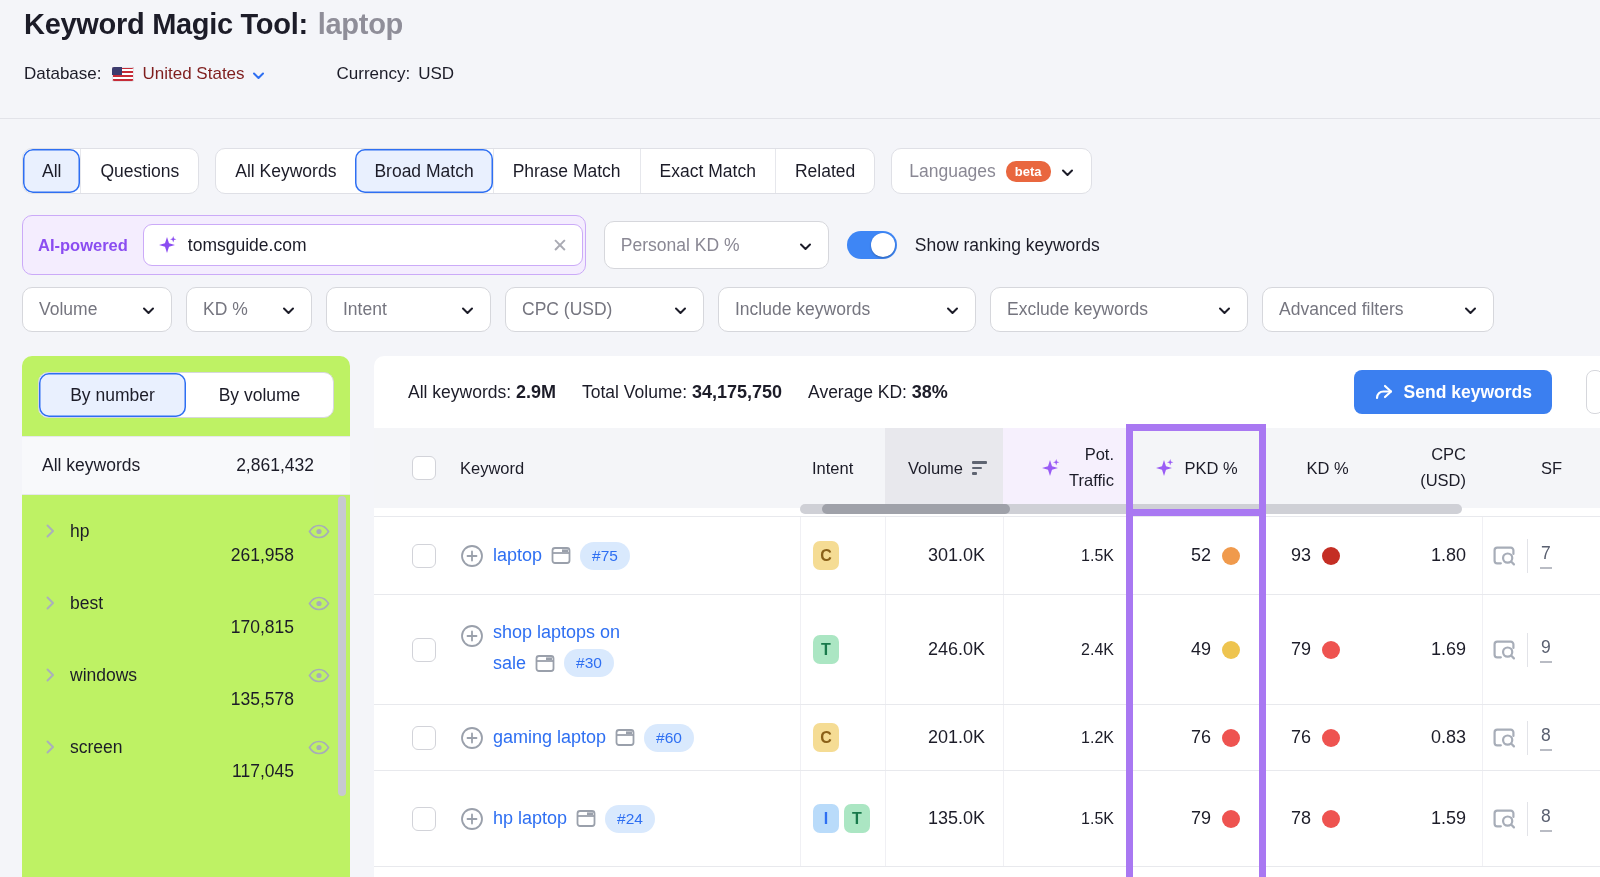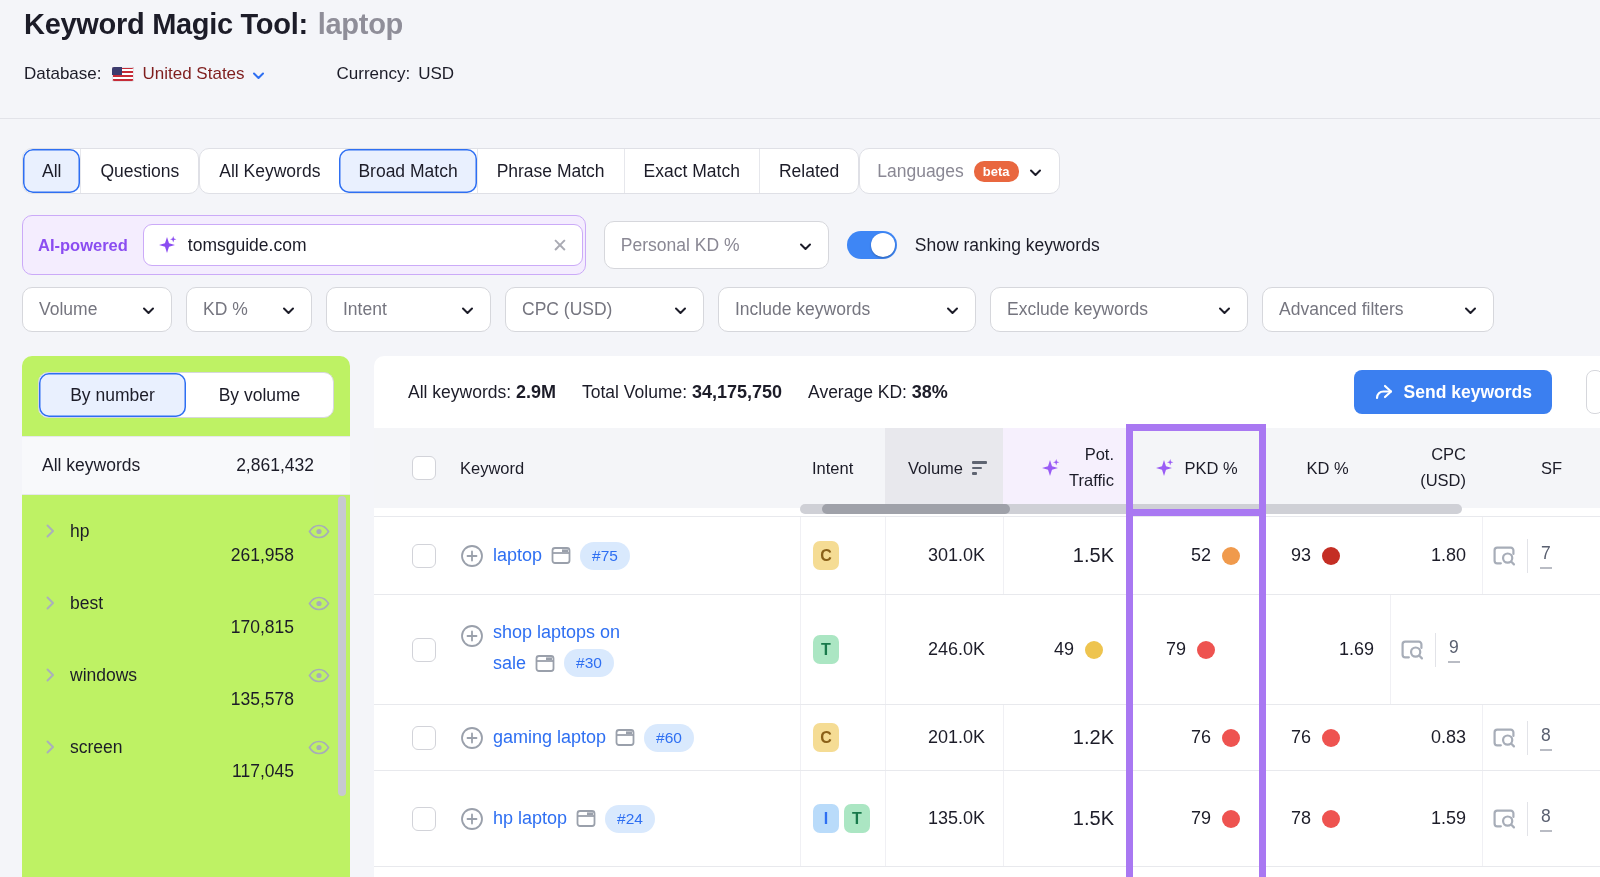--- a/index.html
+++ b/index.html
@@ -13,21 +13,21 @@
   .title-row { position:absolute; top:8px; left:24px; font-size:29px; font-weight:bold; letter-spacing:-.3px; }
   .title-query { color:#8f8e99; margin-left:10px; }
   .meta-row { position:absolute; top:64px; left:24px; display:flex; align-items:center; font-size:17px; }
   .db-label { margin-right:10px; }
   .flag { position:relative; width:22px; height:15px; border-radius:2px; overflow:hidden;
           background:repeating-linear-gradient(180deg,#c62b37 0 2px,#ffffff 2px 4px); box-shadow:0 0 0 1px #e3e3e8 inset; }
   .flag::after { content:""; position:absolute; left:0; top:0; width:10px; height:8px; background:#3c3b6e; }
   .db-link { display:flex; align-items:center; gap:7px; color:#7f1d1d; margin-left:9px; cursor:pointer; }
   .currency { margin-left:72px; display:flex; gap:8px; }
   
-  .tabs-row { position:absolute; top:148px; left:22px; display:flex; gap:0; }
+  .tabs-row { position:absolute; top:148px; left:22px; display:flex; gap:16px; }
   .seg-group { display:flex; background:#fff; border:1px solid #dfe0e6; border-radius:10px; height:46px; overflow:hidden; }
   .seg-item { display:flex; align-items:center; padding:0 19px; font-size:17.5px; cursor:pointer; position:relative; }
   .seg-item + .seg-item { border-left:1px solid #e6e7ec; }
   .seg-item.selected { background:#e9f0fe; box-shadow:0 0 0 1.5px #2e6ff2 inset; border-radius:10px; border-left:none; }
   .lang-group { display:flex; align-items:center; gap:10px; background:#fff; border:1px solid #dfe0e6; border-radius:10px; height:46px; padding:0 17px; cursor:pointer; }
   .lang-label { color:#8a8894; font-size:17.5px; }
   .beta-badge { background:#e9673f; color:#fff; font-size:13px; font-weight:bold; padding:3px 9px; border-radius:10px; }
   .chev { display:inline-flex; color:#1c1c28; }
   
   .ai-row { position:absolute; top:215px; left:22px; display:flex; align-items:center; gap:18px; }
@@ -85,21 +85,21 @@
   .row { border-top:1px solid #e8e9ed; }
   .row .cell { display:flex; align-items:center; }
   .cell.c-check { justify-content:flex-start; padding-left:38px; }
   .checkbox { width:24px; height:24px; border:1.5px solid #d2d3d9; border-radius:6px; background:#fff; cursor:pointer; }
   .cell.c-keyword { padding-left:16px; gap:9px; }
   .kw-link { color:#2e6ff2; font-size:18px; cursor:pointer; }
   .rank-pill { background:#d9e9fd; color:#2e6ff2; font-size:15.5px; padding:5px 12px; border-radius:14px; cursor:pointer; white-space:nowrap; }
   .cell.c-intent { padding-left:12px; gap:5px; border-left:1px solid #f0f0f4; }
   .intent-badge { width:26px; height:29px; border-radius:7px; display:flex; align-items:center; justify-content:center; font-size:16px; font-weight:bold; }
   .cell.c-volume { justify-content:flex-end; padding-right:18px; font-size:18px; border-left:1px solid #f0f0f4; }
-  .cell.c-pot { justify-content:flex-end; padding-right:14px; font-size:20px; border-left:1px solid #f0f0f4; }
+  .cell.c-pot { justify-content:flex-end; padding-right:14px; font-size:16px; border-left:1px solid #f0f0f4; }
   .cell.c-pkd { justify-content:flex-end; padding-right:25px; gap:11px; font-size:18px; }
   .cell.c-kd { justify-content:flex-end; padding-right:50px; gap:11px; font-size:18px; border-left:1px solid #f0f0f4; }
   .cell.c-cpc { justify-content:flex-end; padding-right:16px; font-size:18px; }
   .cell.c-sf { padding-left:8px; border-left:1px solid #f0f0f4; }
   .dot { width:18px; height:18px; border-radius:50%; }
   .sf-div { width:1px; height:34px; background:#e2e3e8; margin:0 12px 0 10px; }
   .sf-num { color:#5a6070; font-size:17.5px; border-bottom:2px dashed #b9bcc4; padding:0 1px 3px; cursor:pointer; }
   .kw-2line { display:flex; flex-direction:column; gap:6px; }
   .kw-2line .l2 { display:flex; align-items:center; gap:9px; }
   .kcell2 { align-items:center; }
@@ -438,20 +438,21 @@
                   <use href="#i-serp"></use>
                 </svg>
               <span class="rank-pill">#30</span>
             </span>
           </span>
         </div>
         <div class="cell c-intent">
           <span class="intent-badge" style="background: rgb(171, 230, 195); color: rgb(24, 121, 75);">T</span>
         </div>
         <div class="cell c-volume">246.0K</div>
+        <div class="cell c-pot">2.4K</div>
         <div class="cell c-pkd">
           <span>49</span>
           <span class="dot" style="background: rgb(238, 196, 79);"></span>
         </div>
         <div class="cell c-kd">
           <span>79</span>
           <span class="dot" style="background: rgb(238, 83, 80);"></span>
         </div>
         <div class="cell c-cpc">1.69</div>
         <div class="cell c-sf">

